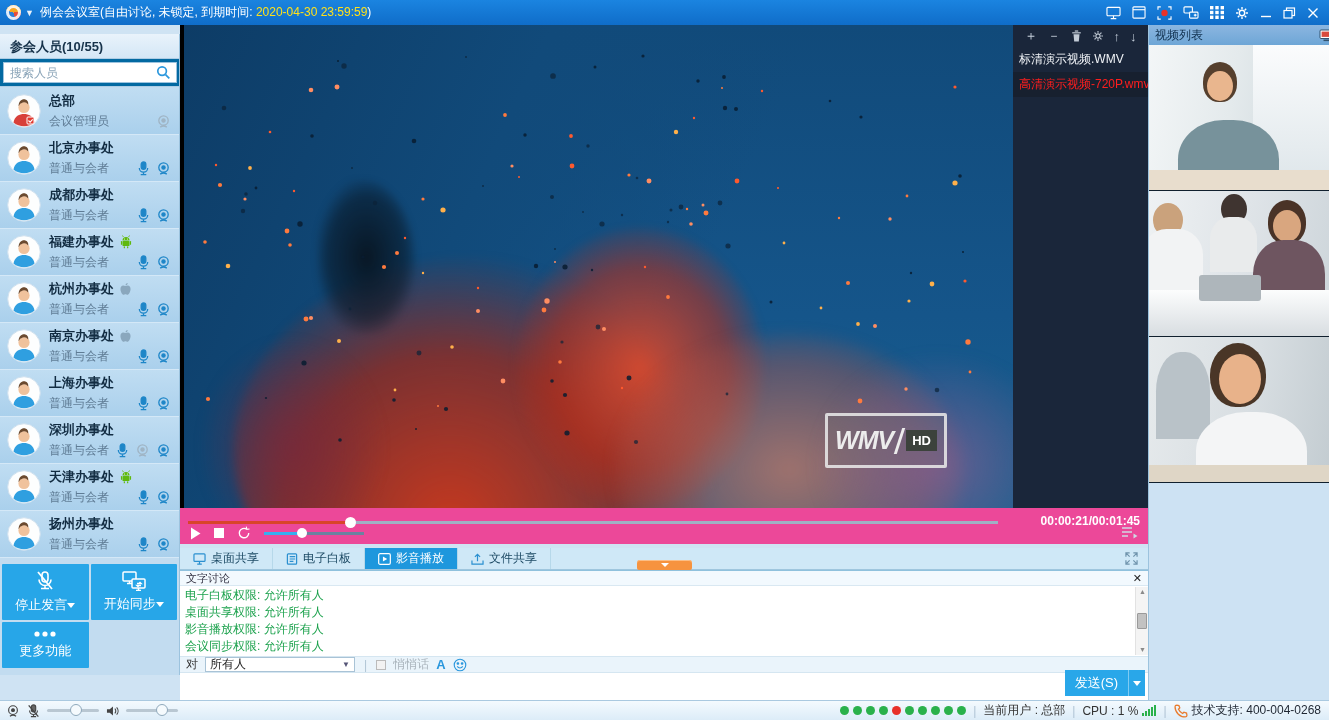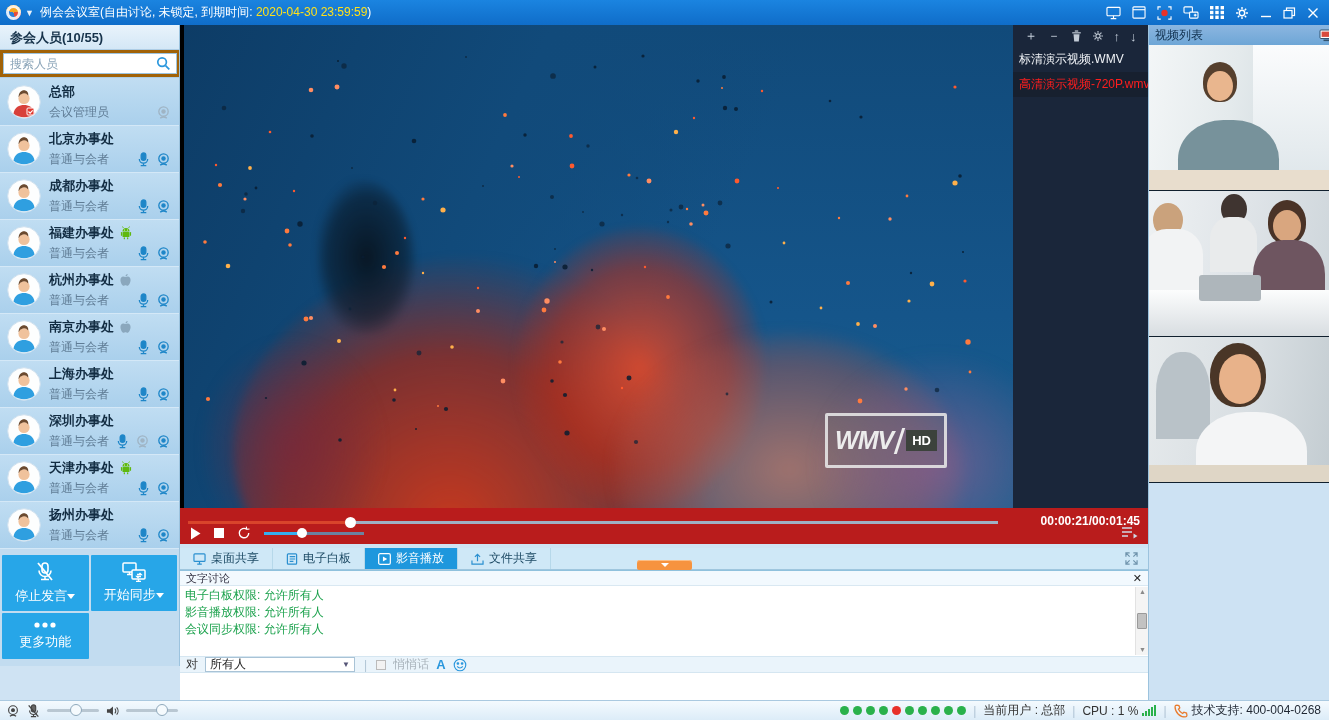--- a/index.html
+++ b/index.html
@@ -11,24 +11,24 @@
     background:linear-gradient(#1b84e0,#0f6dc9); display:flex; align-items:center; color:#fff; font-size:12px; }
   .logo { width:15px; height:15px; border-radius:50%; margin:0 4px 0 6px;
     background:conic-gradient(#f5a623 0 25%, #e74c3c 25% 45%, #2f7fd6 45% 80%, #f5a623 80% 100%);
     box-shadow:inset 0 0 0 3px rgba(255,255,255,.85); }
   .chev { font-size:9px; margin-right:6px; opacity:.9; }
   .t-exp { color:#ffe11a; }
   .tb-icons { margin-left:auto; display:flex; align-items:center; gap:11px; margin-right:10px; }
   .tb-icons span { display:inline-flex; cursor:default; }
 
   
-  .sidebar { position:absolute; left:0; top:25px; width:180px; height:641px; background:#c2dcf0; border-right:1px solid #9cc3de; }
+  .sidebar { position:absolute; left:0; top:34px; width:180px; height:641px; background:#c2dcf0; border-right:1px solid #9cc3de; }
   .sb-header { height:25px; line-height:25px; padding-left:10px; font-weight:bold; font-size:13px; color:#16324a;
     background:linear-gradient(#e9f3fb,#d4e7f6); border-bottom:1px solid #aecde5; }
-  .sb-search { height:28px; background:#a16207; border-bottom:1px solid #aecde5; position:relative; }
+  .sb-search { height:28px; background:#0369a1; border-bottom:1px solid #aecde5; position:relative; }
   .sb-search input { position:absolute; left:3px; top:3px; right:3px; bottom:3px; width:174px; border:1px solid #9dc3de;
     font-size:12px; padding:0 26px 0 6px; color:#333; outline:none; font-family:inherit; }
   .sb-search input::placeholder { color:#8aa4b8; }
   .sb-search .mag { position:absolute; right:8px; top:6px; }
   .plist { position:absolute; top:54px; left:0; right:0; height:470px; overflow:hidden; }
   .prow { position:relative; height:47px; display:flex; align-items:center; padding:0 6px 0 7px;
     background:linear-gradient(#c0ddf2,#aad0ec); border-bottom:1px solid #d4e8f7; }
   .pmain { margin-left:8px; }
   .pname { font-size:13px; font-weight:bold; color:#122c42; display:flex; align-items:center; gap:5px; }
   .prole { font-size:12px; color:#5f7c95; margin-top:3px; }
@@ -50,21 +50,21 @@
   .wmv { position:absolute; right:66px; bottom:40px; display:flex; align-items:center; gap:5px;
     border:3px solid rgba(235,235,235,.85); background:rgba(110,110,110,.25); padding:10px 7px; border-radius:2px; }
   .wmv .w { font-weight:bold; font-style:italic; font-size:25px; color:#ececec; letter-spacing:-1px; }
   .wmv .slash { width:3px; height:26px; background:#ececec; transform:skewX(-18deg); }
   .wmv .hd { background:#3c423c; color:#fff; font-weight:bold; font-size:13px; padding:3px 6px; }
   .plpanel { position:absolute; right:0; top:0; width:135px; height:483px; background:rgba(28,40,62,.94); }
   .pltools { display:flex; justify-content:center; gap:10px; align-items:center; height:22px; color:#c6d0dc; font-size:13px; }
   .plitem { padding:4px 6px; font-size:12px; color:#f0f3f7; white-space:nowrap; overflow:hidden; cursor:pointer; }
   .plitem.sel { background:#17202f; color:#ff1e1e; display:flex; justify-content:space-between; align-items:flex-start; }
 
-  .playerbar { position:absolute; left:0; top:483px; width:968px; height:36px; background:#b91c1c; }
+  .playerbar { position:absolute; left:0; top:483px; width:968px; height:36px; background:#ec4899; }
   .seek { position:absolute; left:8px; right:150px; top:13px; height:3px; background:#9fb0c4; cursor:pointer; }
   .seekfill { height:3px; background:#d9442b; }
   .seekknob { position:absolute; top:-4px; width:11px; height:11px; border-radius:50%; background:#fff; margin-left:-5px; }
   .ptime { position:absolute; right:8px; top:6px; font-size:12px; font-weight:bold; color:#fff; }
   .pctrl { position:absolute; left:10px; bottom:4px; display:flex; align-items:center; gap:13px; }
   .vol { position:relative; width:100px; height:3px; background:#6b82a0; cursor:pointer; }
   .volfill { height:3px; background:#36aef0; }
   .volknob { position:absolute; top:-4px; width:10px; height:10px; border-radius:50%; background:#fff; margin-left:-5px; }
   .queueic { position:absolute; right:10px; bottom:5px; cursor:pointer; }
 
@@ -767,20 +767,21 @@
         <i></i>
       </div>
 
     <div class="chat">
       <div class="chat-h">
         <span>文字讨论</span>
         <span class="chat-x">✕</span>
       </div>
       <div class="msgs" id="chat-msgs">
           <div class="msg">电子白板权限: 允许所有人</div>
+          <div class="msg">桌面共享权限: 允许所有人</div>
           <div class="msg">影音播放权限: 允许所有人</div>
           <div class="msg">会议同步权限: 允许所有人</div>
         </div>
       <div class="cscroll">
         <span class="arr" style="top:0;">▲</span>
         <span class="thumb"></span>
         <span class="arr" style="bottom:0;">▼</span>
       </div>
       <div class="ctools">
         <span>对</span>
@@ -793,20 +794,28 @@
         <span class="whlbl">悄悄话</span>
         <span class="fontA">A</span>
         <span>
             <svg width="14" height="14" viewBox="0 0 16 16" fill="none" stroke="#2a97dd" stroke-width="1.3">
               <circle cx="8" cy="8" r="6.6"></circle>
               <circle cx="5.6" cy="6.3" r=".9" fill="#2a97dd"></circle>
               <circle cx="10.4" cy="6.3" r=".9" fill="#2a97dd"></circle>
               <path d="M4.8 9.6c1.8 2.4 4.6 2.4 6.4 0"></path>
             </svg>
           </span>
+      </div>
+      <div class="compose">
+        <div class="sendwrap">
+          <span class="sendbtn">发送(S)</span>
+          <span class="sendcaret">
+              <i class="caret"></i>
+            </span>
+        </div>
       </div>
     </div>
   </div>
 
   <div class="rpanel">
     <div class="rp-h">
       <span>视频列表</span>
       <span class="rp-hic">
         <span>
             <svg width="15" height="13" viewBox="0 0 15 13">

